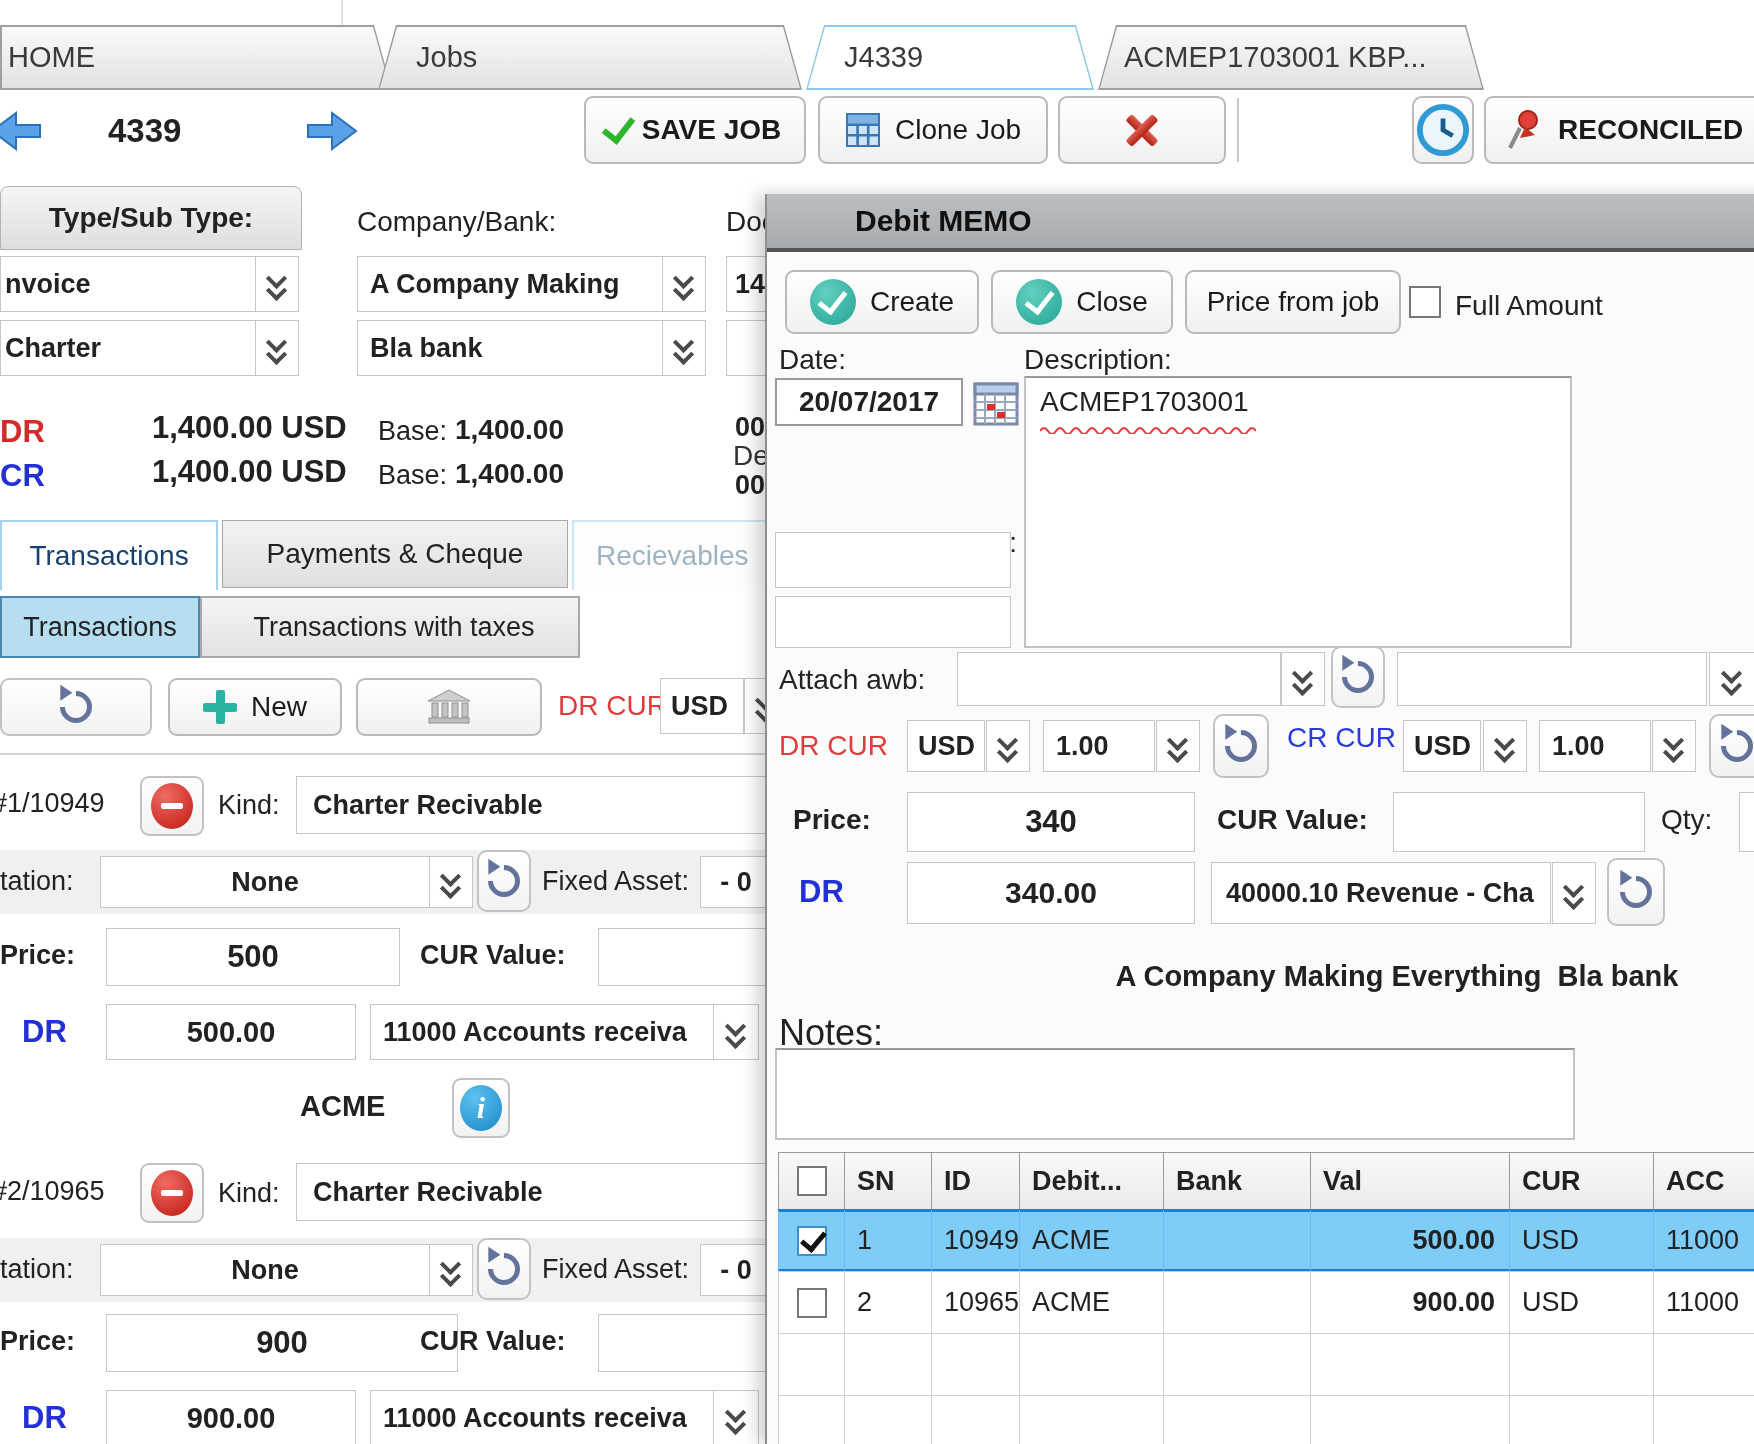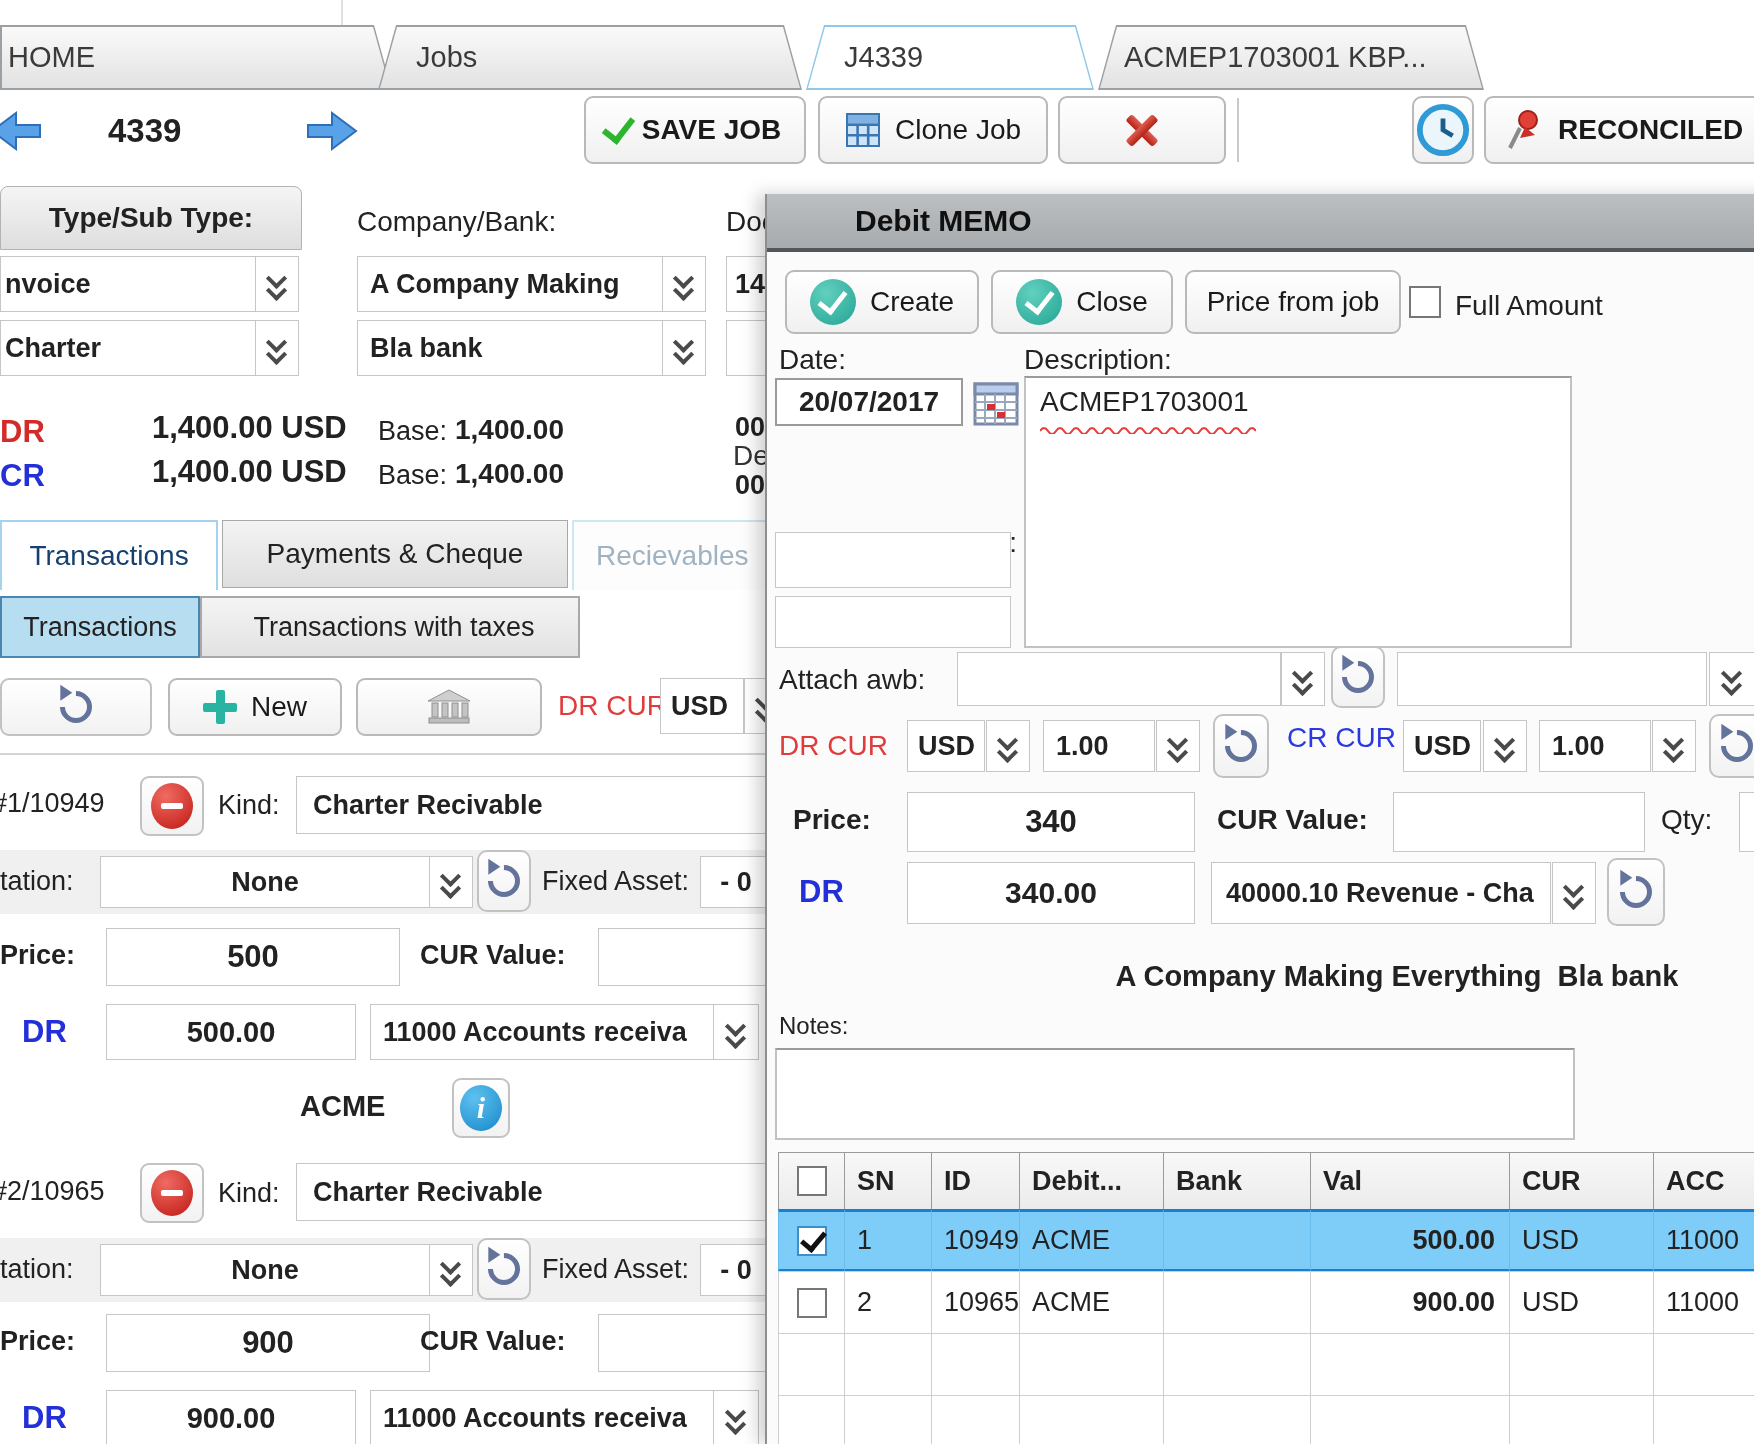--- a/index.html
+++ b/index.html
@@ -279,21 +279,21 @@
     <div class="cbox" style="left:429px;top:1244px;width:44px;height:52px;">
         <span class="chev2"></span>
       </div>
     <div class="rbtn" style="left:477px;top:1238px;width:54px;height:62px;border-radius:10px;">
         <span class="rg"></span>
       </div>
     <div class="lab" style="left:542px;top:1254px;">Fixed Asset:</div>
     <div class="fld b center" style="left:700px;top:1244px;width:72px;height:52px;">- 0</div>
 
     <div class="lab b" style="left:0;top:1326px;">Price:</div>
-    <div class="fld b center green" style="left:106px;top:1314px;width:324px;height:58px;font-size:31px;">900</div>
+    <div class="fld b center green" style="left:106px;top:1314px;width:352px;height:58px;font-size:31px;">900</div>
     <div class="lab b" style="left:420px;top:1326px;">CUR Value:</div>
     <div class="fld" style="left:598px;top:1314px;width:174px;height:58px;"></div>
 
     <div class="lab b blue" style="left:22px;top:1400px;font-size:31px;">DR</div>
     <div class="fld b center navy" style="left:106px;top:1390px;width:250px;height:56px;font-size:29px;">900.00</div>
     <div class="fld b" style="left:370px;top:1390px;width:344px;height:56px;padding-left:12px;">11000 Accounts receiva</div>
     <div class="cbox" style="left:713px;top:1390px;width:46px;height:56px;">
         <span class="chev2"></span>
       </div>
   </div>
@@ -397,21 +397,21 @@
     <div class="fld b" style="left:444px;top:668px;width:340px;height:62px;padding-left:14px;">40000.10 Revenue - Cha</div>
     <div class="cbox" style="left:785px;top:668px;width:44px;height:62px;">
         <span class="chev2"></span>
       </div>
     <div class="rbtn" style="left:840px;top:664px;width:58px;height:68px;border-radius:10px;">
         <span class="rg"></span>
       </div>
 
     <div class="lab b" style="left:300px;top:766px;width:660px;text-align:center;font-size:29px;">A Company Making Everything&nbsp; Bla bank</div>
 
-    <div class="lab" style="left:12px;top:818px;font-size:24px;text-align:center;">Notes:</div>
+    <div class="lab" style="left:12px;top:818px;font-size:36px;text-align:center;">Notes:</div>
     <div class="tarea" style="left:8px;top:854px;width:800px;height:92px;"></div>
 
     <div class="dtable">
       <div class="th ctr">
           <span class="cb" style="width:30px;height:30px;"></span>
         </div>
       <div class="th">SN</div>
       <div class="th">ID</div>
       <div class="th">Debit...</div>
       <div class="th">Bank</div>

